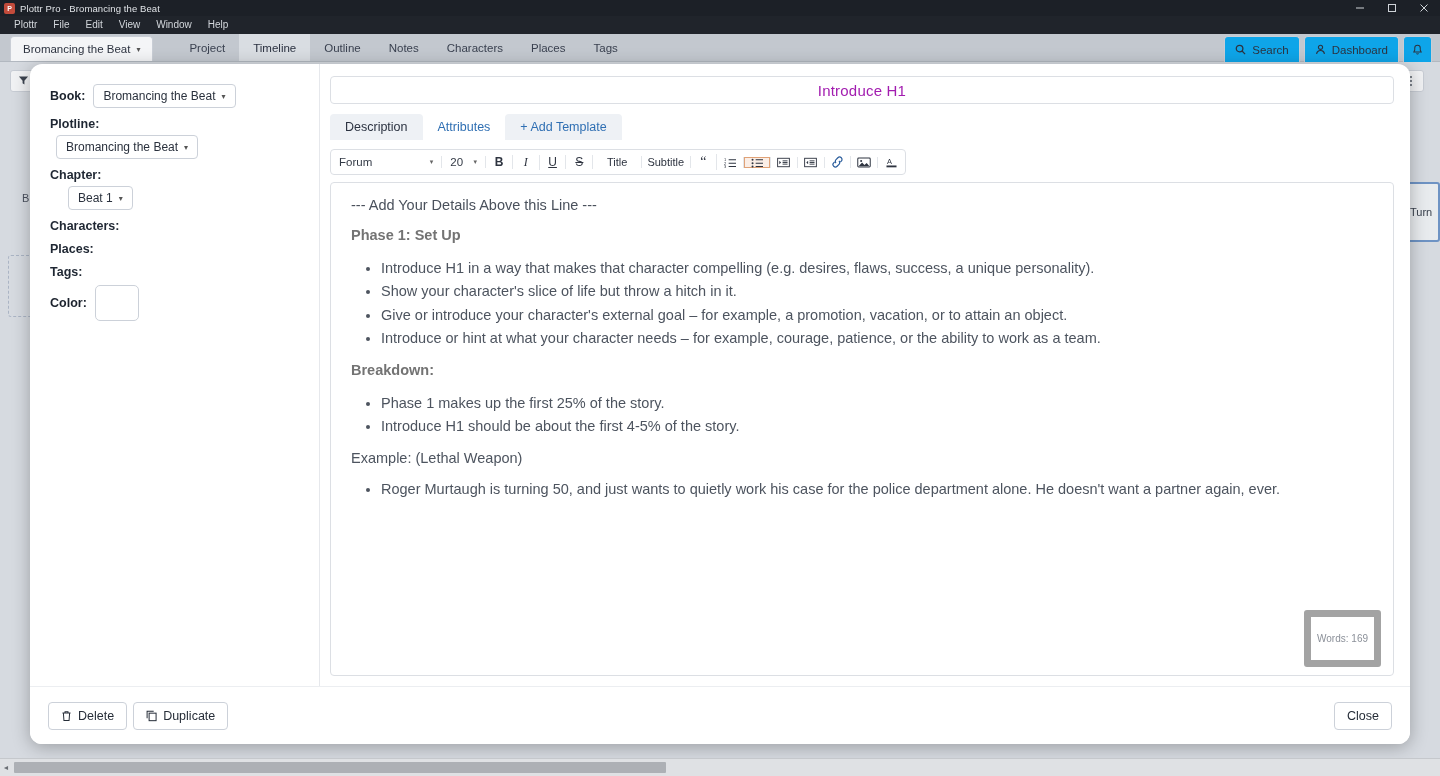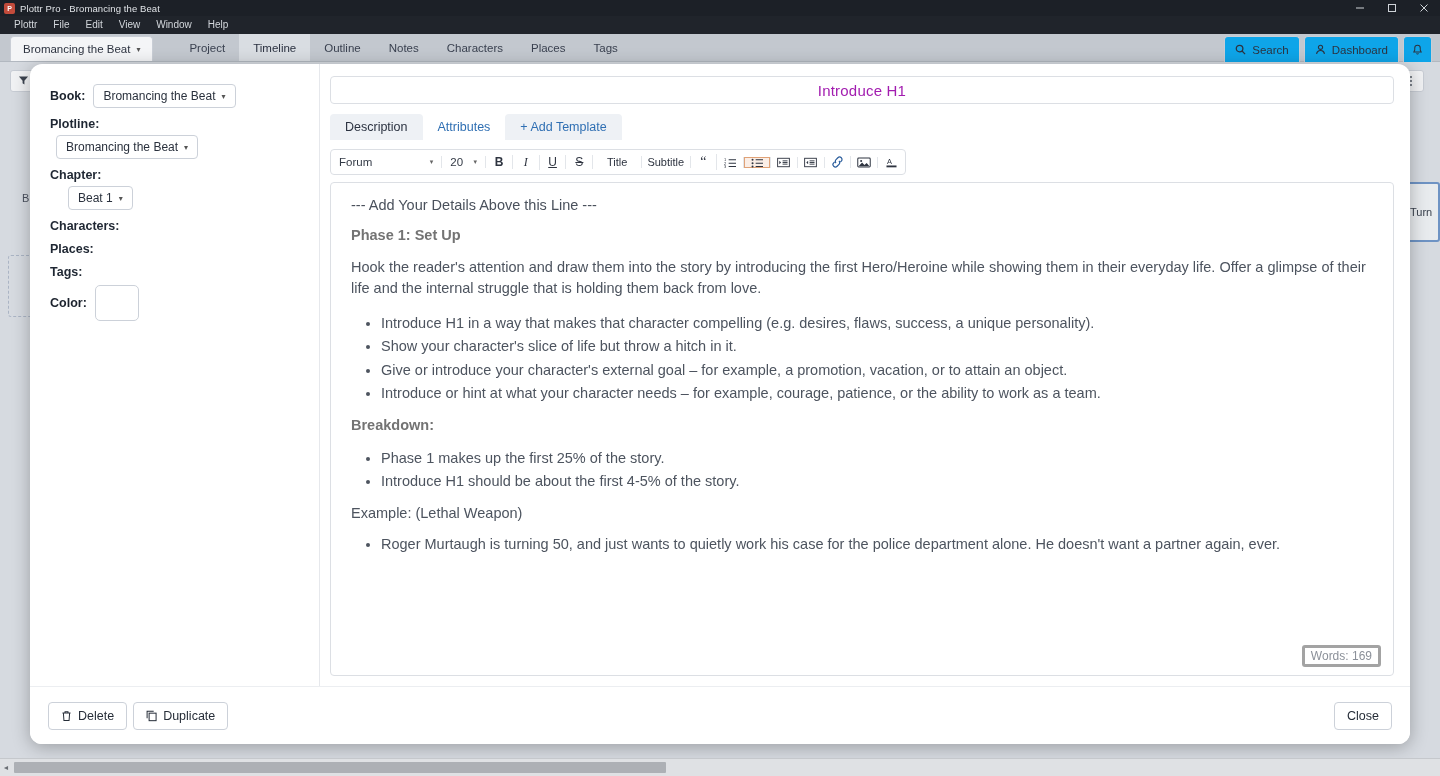--- a/index.html
+++ b/index.html
@@ -202,22 +202,22 @@
   .doc .lead { font-size: 14.5px; color: #4a515c; margin-bottom: 14px; }
   .doc h3 { font-size: 14.5px; margin: 0 0 14px 0; color: #737373; font-weight: bold; }
   .doc .para {
     font-size: 14.5px; color: #4d545f; line-height: 1.48; margin-bottom: 12px;
   }
   .doc ul { padding-left: 30px; margin-bottom: 12px; list-style: disc; }
   .doc li { font-size: 14.5px; color: #4d545f; line-height: 1.55; margin-bottom: 1px; }
   .doc .example { font-size: 14.5px; color: #4d545f; margin-bottom: 12px; }
   .wordcount {
     position: absolute; right: 12px; bottom: 8px;
-    border: 3px solid #a3a3a3; border-radius: 3px; background: #fff;
-    padding: 1px 6px; font-size: 12px; color: #8b9099;
+    border: 7px solid #a3a3a3; border-radius: 3px; background: #fff;
+    padding: 16px 6px; font-size: 10px; color: #8b9099;
   }
 
   
   .modal-footer {
     height: 58px; display: flex; align-items: center;
     padding: 4px 18px; justify-content: space-between;
     border-top: 1px solid #eceef1; background: #fff;
   }
   .fbtns { display: flex; gap: 6px; }
   .btn {
@@ -456,21 +456,20 @@
           <svg width="13" height="13" viewBox="0 0 14 14">
               <text x="2.2" y="9" font-size="8" fill="#2e3440" font-family="Liberation Sans, sans-serif">A</text>
               <rect x="1.6" y="10.2" width="10.8" height="2" fill="#2e3440"></rect>
             </svg>
         </div>
       </div>
 
       <div class="doc">
         <p class="lead">--- Add Your Details Above this Line ---</p>
         <h3>Phase 1: Set Up</h3>
-        <p class="para">Hook the reader's attention and draw them into the story by introducing the first Hero/Heroine while showing them in their everyday life. Offer a glimpse of their life and the internal struggle that is holding them back from love.</p>
         <ul>
           <li>Introduce H1 in a way that makes that character compelling (e.g. desires, flaws, success, a unique personality).</li>
           <li>Show your character's slice of life but throw a hitch in it.</li>
           <li>Give or introduce your character's external goal – for example, a promotion, vacation, or to attain an object.</li>
           <li>Introduce or hint at what your character needs – for example, courage, patience, or the ability to work as a team.</li>
         </ul>
         <h3>Breakdown:</h3>
         <ul>
           <li>Phase 1 makes up the first 25% of the story.</li>
           <li>Introduce H1 should be about the first 4-5% of the story.</li>

